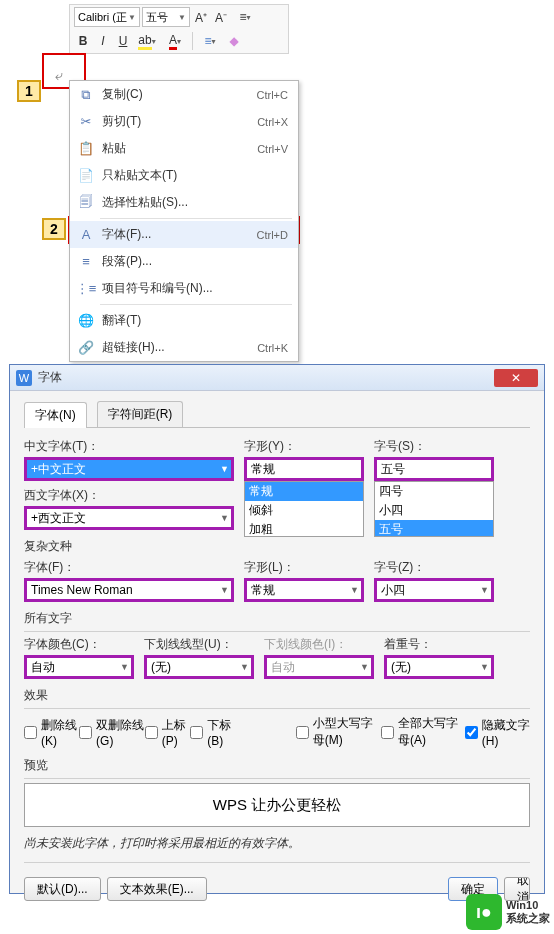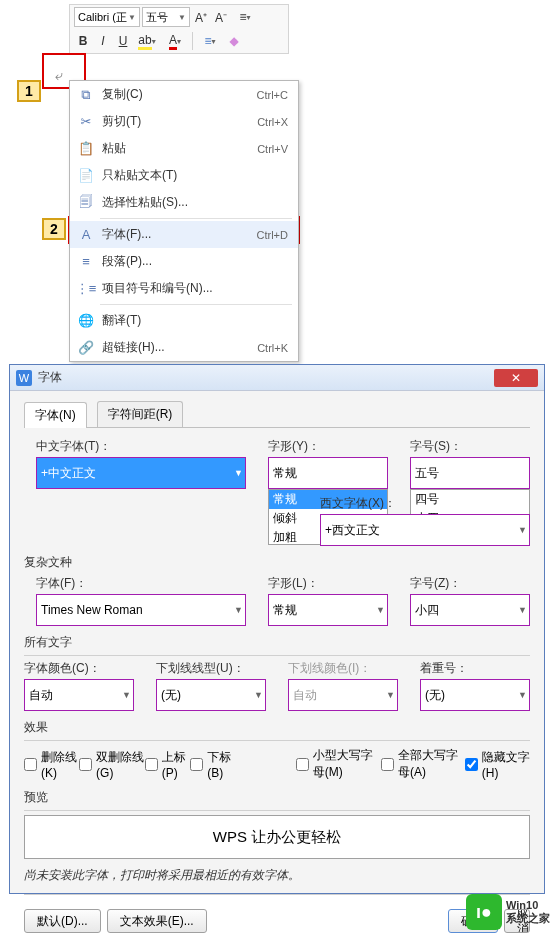--- a/index.html
+++ b/index.html
@@ -45,24 +45,24 @@
 .dlg-title-icon { width: 16px; height: 16px; background: #3b82e0; color: #fff; display: flex; align-items: center; justify-content: center; font-size: 11px; border-radius: 2px; margin-right: 6px; }
 .dlg-title-text { flex: 1; font-size: 12px; color: #333; }
 .dlg-close { width: 44px; height: 18px; background: #d04040; border-radius: 2px; display: flex; align-items: center; justify-content: center; color: #fff; font-size: 12px; }
 
 .dlg-body { padding: 10px 14px; }
 
 .tabs { display: flex; border-bottom: 1px solid #c0c0c0; margin-bottom: 10px; gap: 8px; }
 .tab { padding: 4px 10px; border: 1px solid #c0c0c0; border-bottom: none; background: #f0f0f0; margin-right: 2px; font-size: 12px; border-radius: 3px 3px 0 0; }
 .tab.active { background: #fff; position: relative; top: 1px; }
 
-.form-row { display: flex; margin-bottom: 4px; gap: 22px; justify-content: flex-end; }
+.form-row { display: flex; margin-bottom: 4px; gap: 10px; }
 .form-col { display: flex; flex-direction: column; }
 .form-label { font-size: 12px; color: #333; margin-bottom: 2px; }
-.combo { height: 32px; border: 1px solid #a21caf; background: #fff; display: flex; align-items: center; padding: 0 4px; font-size: 12px; position: relative; }
+.combo { height: 24px; border: 3px solid #a21caf; background: #fff; display: flex; align-items: center; padding: 0 4px; font-size: 12px; position: relative; }
 .combo.sel { background: #3399ff; color: #fff; }
 .combo .caret { position: absolute; right: 2px; font-size: 9px; color: #666; }
 .combo.sel .caret { color: #fff; }
 .listbox { border: 1px solid #a0a0a0; background: #fff; height: 56px; overflow: hidden; font-size: 12px; }
 .listbox div { padding: 1px 4px; }
 .listbox .sel { background: #3399ff; color: #fff; }
 
 .fieldset-label { font-size: 12px; color: #333; margin: 8px 0 4px 0; }
 .hr { height: 1px; background: #d0d0d0; margin: 4px 0; }
 

